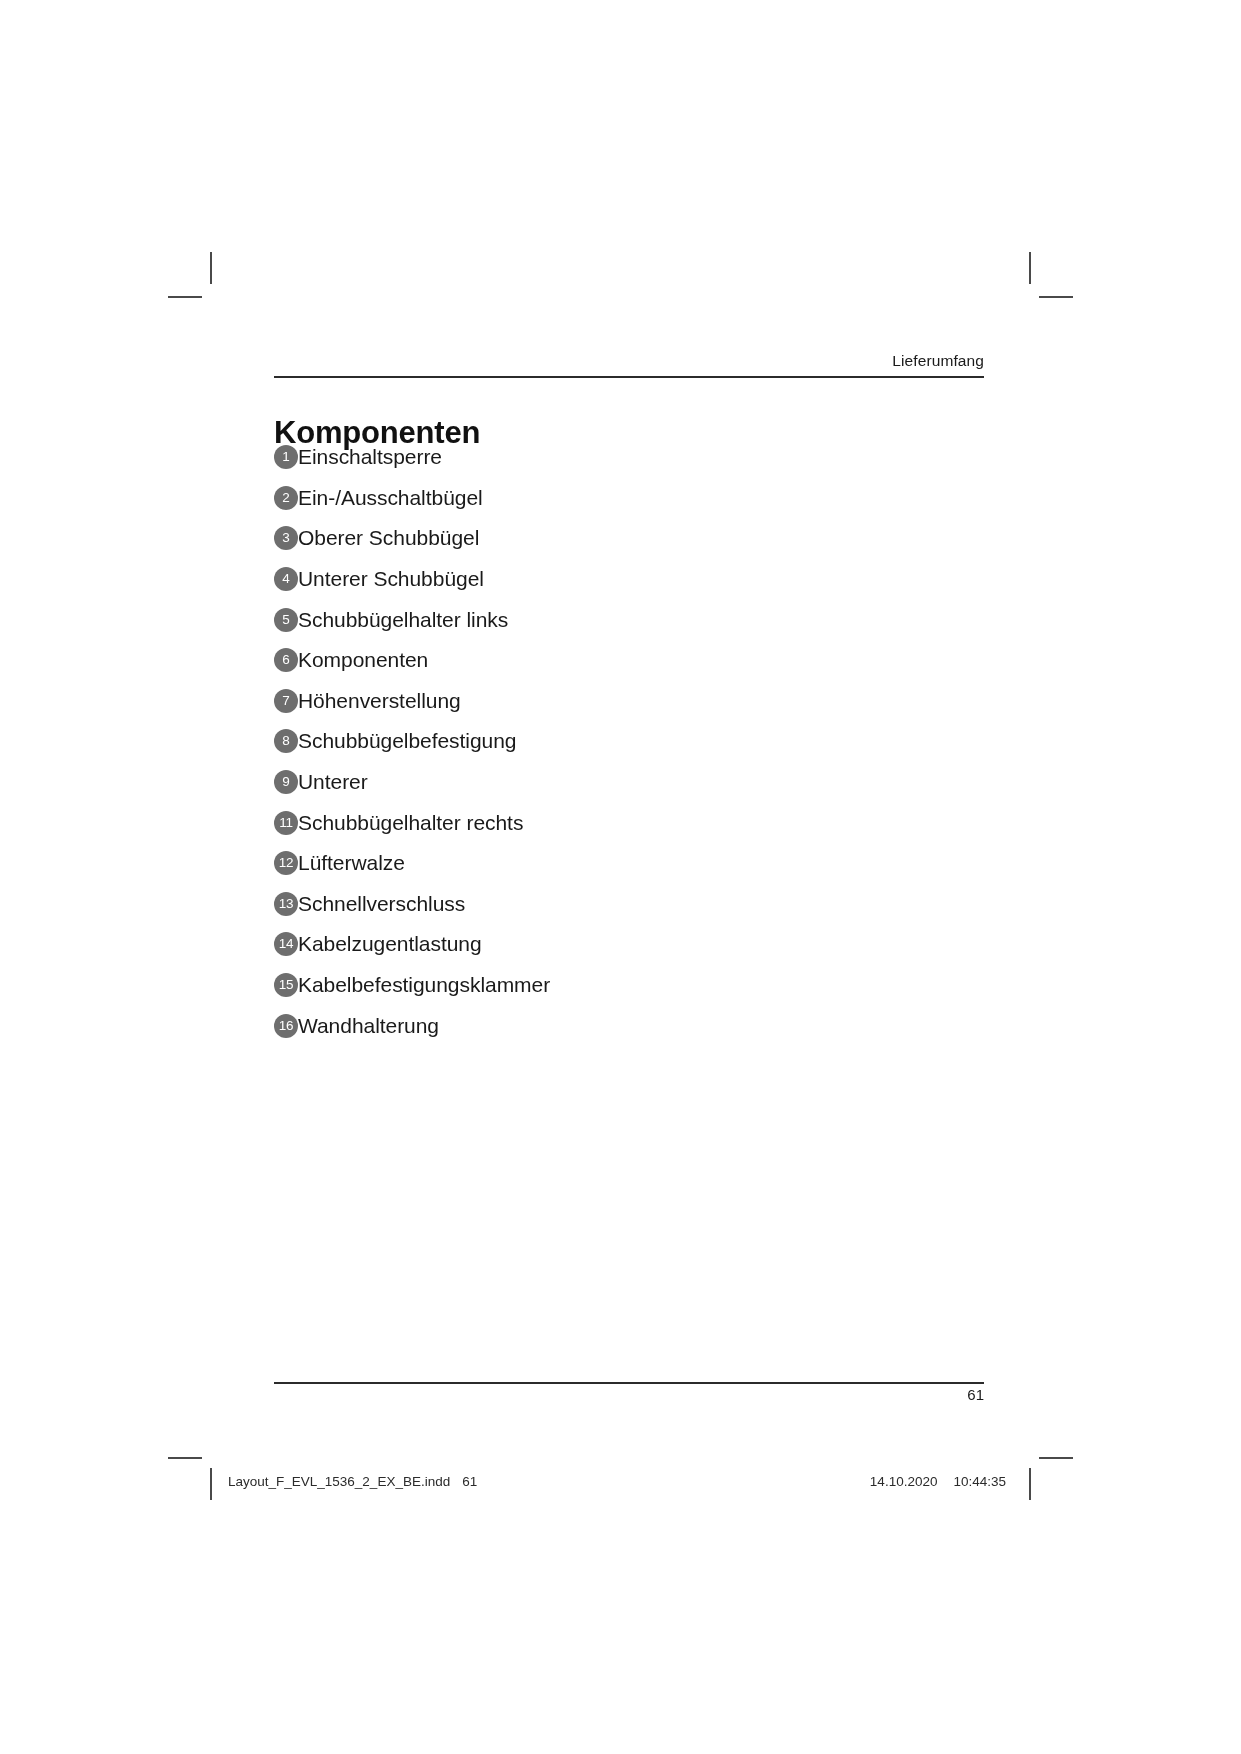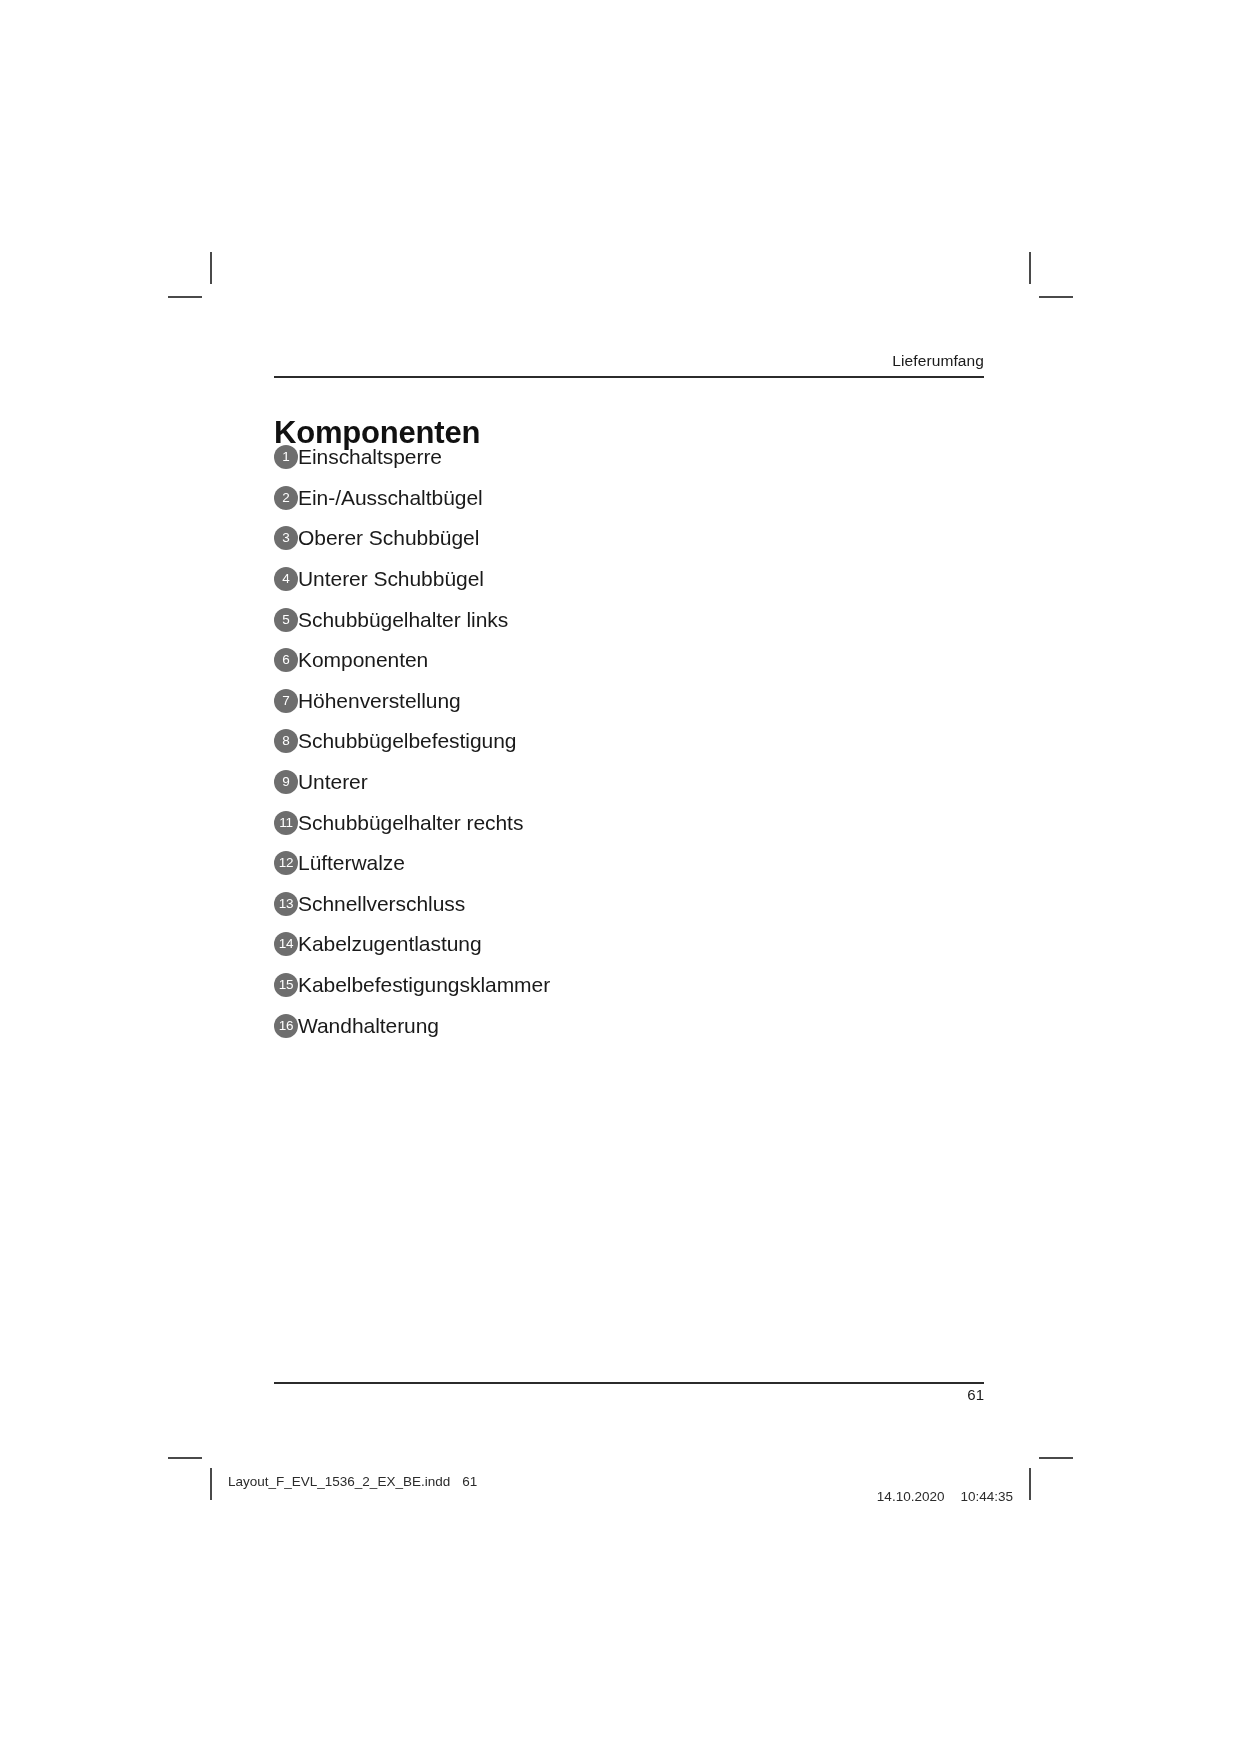--- a/index.html
+++ b/index.html
@@ -131,21 +131,21 @@
 
   
   .slug {
     position: absolute;
     top: 1474px;
     font-size: 13.5px;
     color: #2b2b2b;
     white-space: nowrap;
   }
   .slug-left  { left: 228px; }
-  .slug-right { right: 228px; margin-top: 15px; }
+  .slug-right { right: 235px; }
   .slug-right .slug-time { margin-left: 16px; }
   .slug-left  .slug-page { margin-left: 12px; }
 </style>
 </head>
 <body>
 
 <div class="mark mark-v tl-v"></div>
 <div class="mark mark-h tl-h"></div>
 <div class="mark mark-v tr-v"></div>
 <div class="mark mark-h tr-h"></div>

